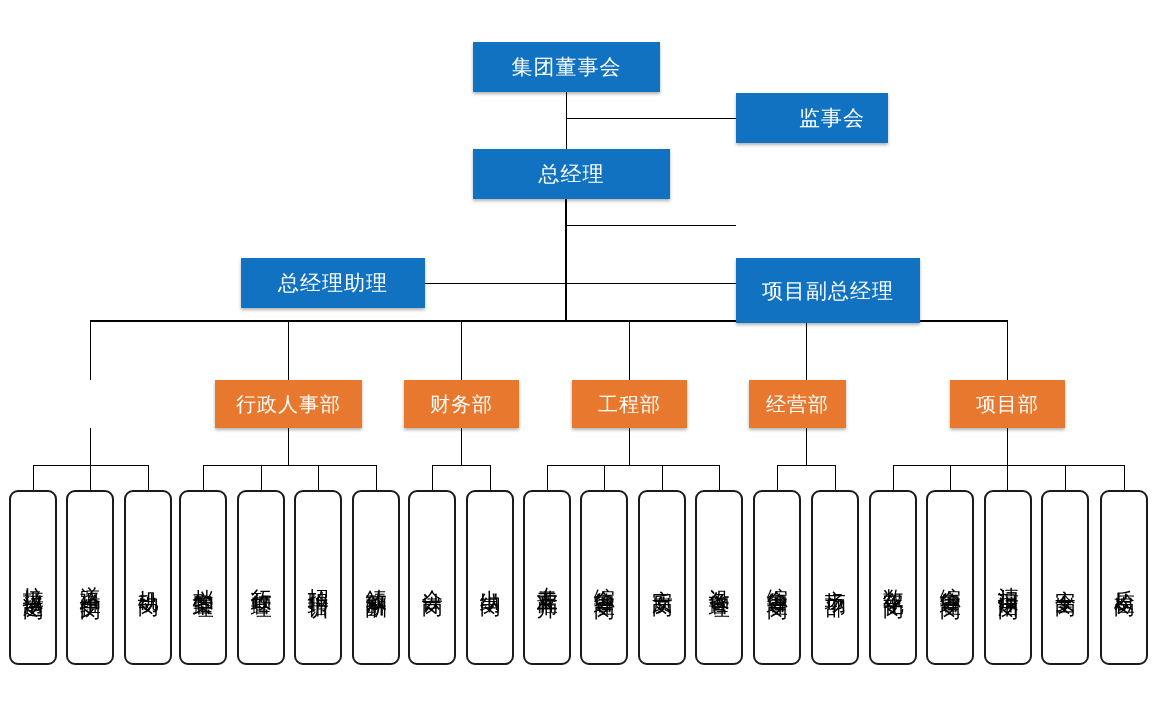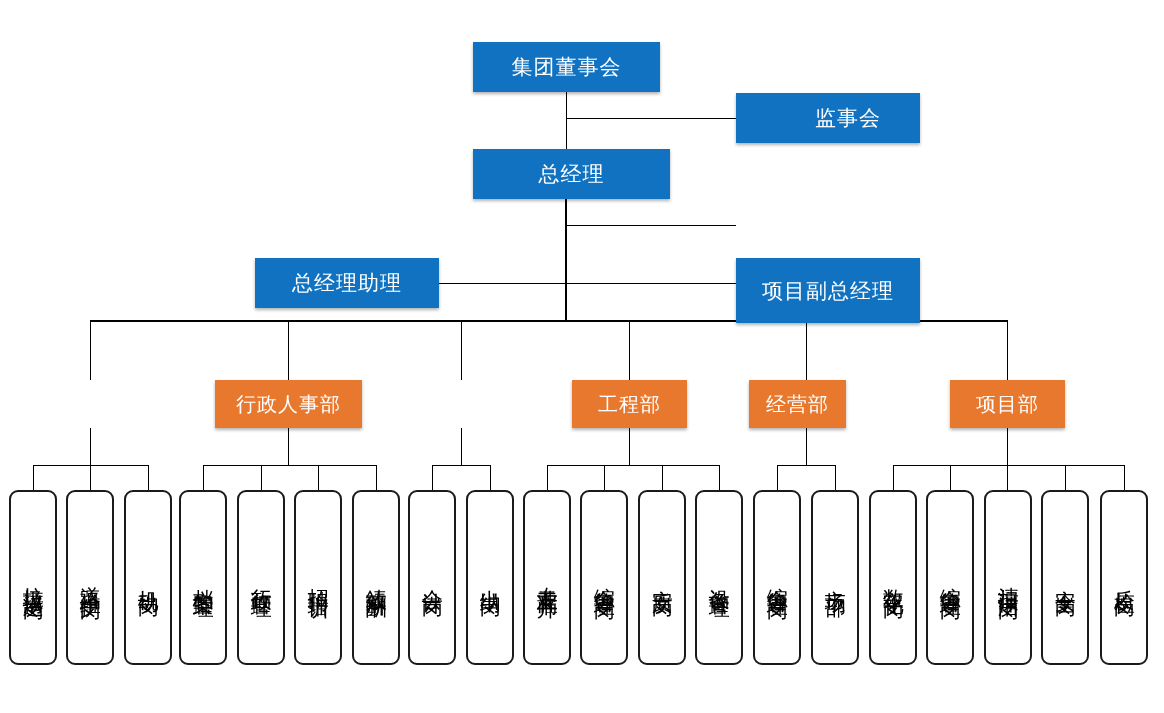--- a/index.html
+++ b/index.html
@@ -135,42 +135,45 @@
   <div class="ln v" style="left:893px; top:465px; height:25px;"></div>
   <div class="ln v" style="left:950px; top:465px; height:25px;"></div>
   <div class="ln v" style="left:1007px; top:465px; height:25px;"></div>
   <div class="ln v" style="left:1065px; top:465px; height:25px;"></div>
   <div class="ln v" style="left:1124px; top:465px; height:25px;"></div>
 
   <div class="node blue" style="left:473px; top:42px; width:187px; height:50px;">
     <span>集团董事会</span>
   </div>
 
-  <div class="node blue" style="left:736px; top:93px; width:184px; height:50px;padding-left:40px;">
+  <div class="node blue" style="left:736px; top:93px; width:152px; height:50px;padding-left:40px;">
     <span>监事会</span>
   </div>
 
   <div class="node blue" style="left:473px; top:149px; width:197px; height:50px;">
     <span>总经理</span>
   </div>
 
 
   <div class="node blue" style="left:736px; top:258px; width:184px; height:65px;">
     <span>项目副总经理</span>
   </div>
 
-  <div class="node blue" style="left:241px; top:258px; width:184px; height:50px;margin-left:14px;">
+  <div class="node blue" style="left:241px; top:258px; width:184px; height:50px;">
     <span>总经理助理</span>
   </div>
 
 
   <div class="node orange" style="left:215px; top:380px; width:147px; height:48px;">
     <span>行政人事部</span>
   </div>
 
+  <div class="node orange" style="left:404px; top:380px; width:115px; height:48px;">
+    <span>财务部</span>
+  </div>
 
   <div class="node orange" style="left:572px; top:380px; width:115px; height:48px;">
     <span>工程部</span>
   </div>
 
   <div class="node orange" style="left:749px; top:380px; width:97px; height:48px;">
     <span>经营部</span>
   </div>
 
   <div class="node orange" style="left:950px; top:380px; width:115px; height:48px;align-items:center;">

